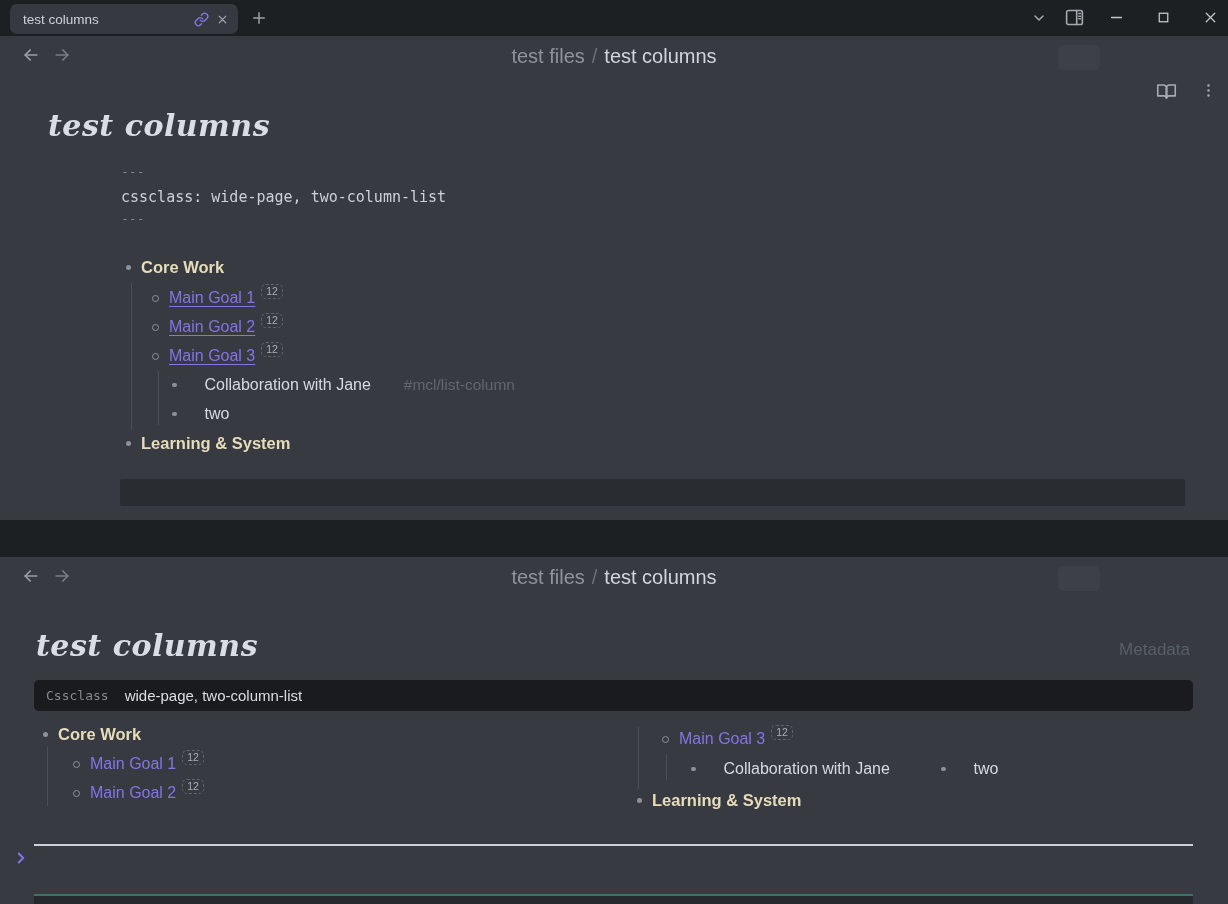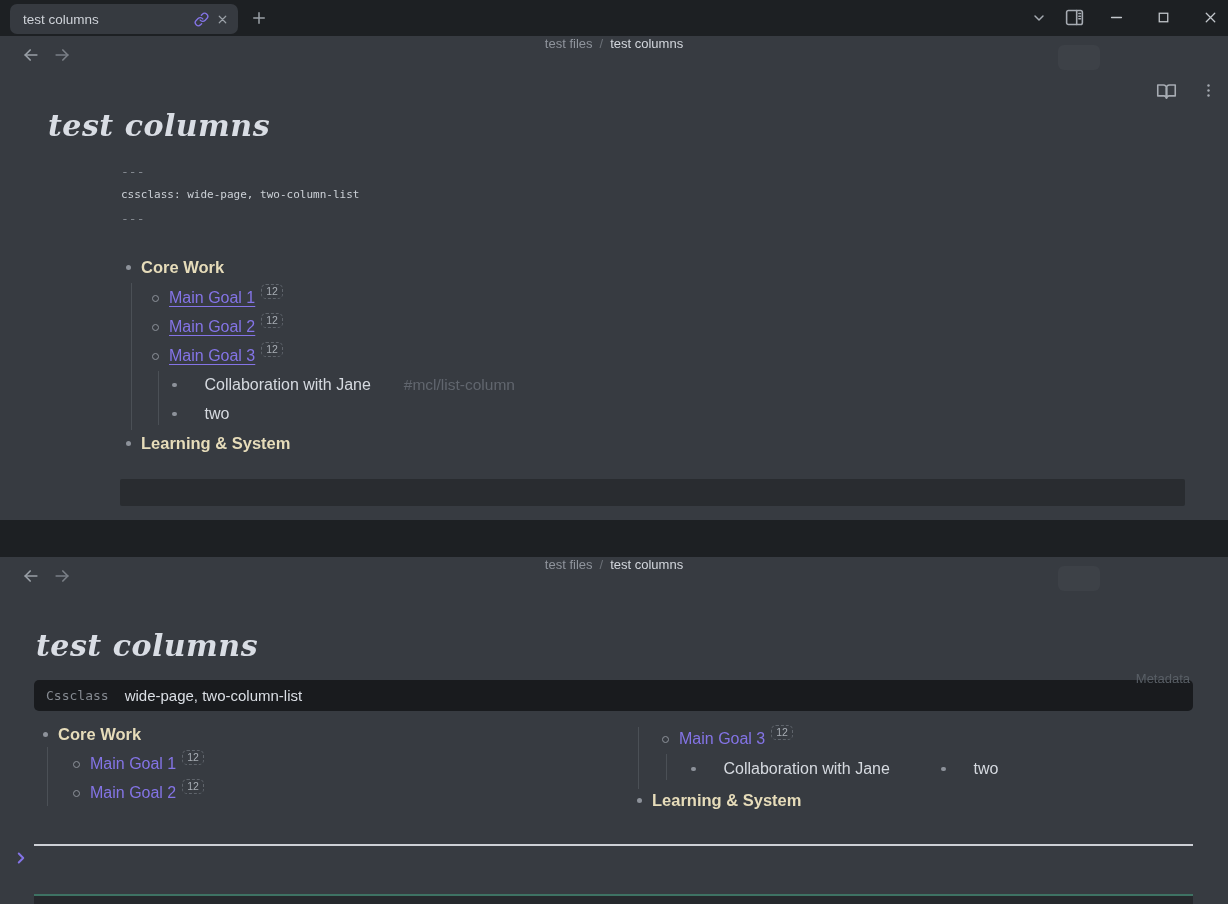--- a/index.html
+++ b/index.html
@@ -15,51 +15,51 @@
   .tab-title{flex:1;font-size:13.5px;color:#ced2d8;white-space:nowrap;overflow:hidden}
   .tab .link{color:#8474e6;margin-right:7px}
   .tab .close{color:#9aa0a7}
   .newtab{position:absolute;left:250px;color:#9aa0a7}
   .winbtn{color:#c3c7cc}
   .dimbtn{color:#a6abb2}
 
   
   .paneheader{position:absolute;left:0;width:1228px;height:40px;background:#373b41}
   .navarrow{position:absolute;top:9px}
-  .crumbwrap{position:absolute;left:0;top:0;width:100%;height:40px;display:flex;align-items:flex-start;justify-content:center;font-size:13px}
+  .crumbwrap{position:absolute;left:0;top:0;width:100%;height:40px;display:flex;align-items:center;justify-content:center;font-size:20px}
   .crumb-folder{color:#8f949c}
   .crumb-sep{color:#6b7077;margin:0 7px}
   .crumb-file{color:#d2d6dc}
   .fainthl{position:absolute;top:45px;left:1058px;width:42px;height:25px;border-radius:6px;background:#3d4147}
 
   
   .doctitle{position:absolute;font-family:"DejaVu Serif","Liberation Serif",serif;font-style:italic;font-weight:bold;font-size:30px;color:#d9dde4;letter-spacing:.5px}
   .mono{font-family:"DejaVu Sans Mono","Liberation Mono",monospace}
   .fm-fence{position:absolute;font-size:13px;color:#82878e}
-  .fm-line{position:absolute;font-size:11px;color:#ccd1d7}
+  .fm-line{position:absolute;font-size:15px;color:#ccd1d7}
 
   .row{position:absolute;display:flex;align-items:center;white-space:nowrap}
   .bullet-dot{width:5px;height:5px;border-radius:50%;background:#8d929a;flex:none}
   .bullet-small{width:4.5px;height:4.5px;border-radius:50%;background:#8d929a;flex:none}
   .bullet-circle{width:7px;height:7px;border-radius:50%;border:1.5px solid #8d929a;flex:none}
   .sec{font-size:16.5px;font-weight:bold;color:#e6dcba;margin-left:10px}
   .goal{font-size:16px;color:#8474e6;margin-left:10px;cursor:pointer}
   .goal.u{text-decoration:underline;text-underline-offset:3px}
   .plain{font-size:16px;color:#d6dae0;margin-left:28px}
   .badge{font-size:10.5px;color:#a9aeb5;border:1px dashed #5f646b;border-radius:5px;padding:0px 4px 1px 4px;margin-left:6px;position:relative;top:-7px}
   .tag{font-size:15.5px;color:#61666e;margin-left:33px}
   .guide{position:absolute;width:1px;background:#4b5056}
 
   .darkblock{position:absolute;left:120px;top:479px;width:1065px;height:27px;background:#292c30;border-radius:2px}
 
   
   .metabar{position:absolute;left:34px;top:680px;width:1159px;height:31px;background:#191b1e;border-radius:5px;display:flex;align-items:center;padding:4px 12px}
   .metakey{font-family:"DejaVu Sans Mono","Liberation Mono",monospace;font-size:13px;color:#858a91}
   .metaval{font-size:15px;color:#dbdfe5;margin-left:16px}
-  .metalabel{position:absolute;right:38px;top:671px;font-size:13px;color:#595f66;z-index:2}
+  .metalabel{position:absolute;right:38px;top:640px;font-size:17px;color:#595f66;z-index:2}
 
   .hrline{position:absolute;left:34px;top:844px;width:1159px;height:2px;background:#cdd0d6}
   .bottomblock{position:absolute;left:34px;top:894px;width:1159px;height:10px;background:#26292d;border-top:2px solid #3e7263}
 </style>
 </head>
 <body>
 
 <div>
 
   <div class="tabbar" style="top:0;height:36px">

